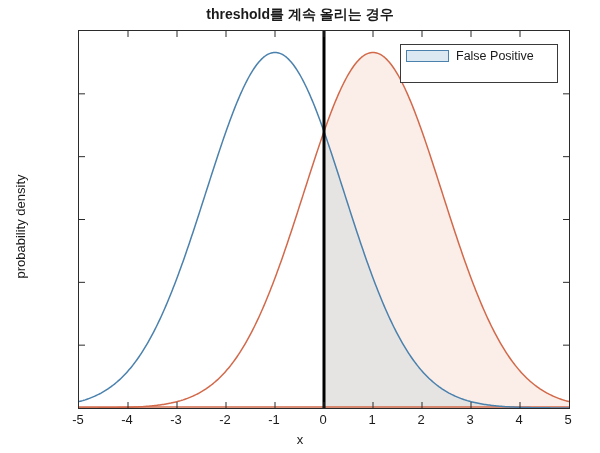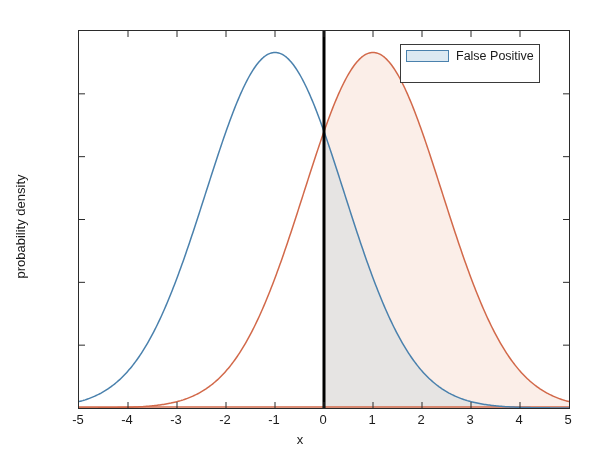--- a/index.html
+++ b/index.html
@@ -57,21 +57,21 @@
     width:200px;
     text-align:center;
     font-size:13px;
     color:#1a1a1a;
     transform:rotate(-90deg);
     transform-origin:center center;
   }
   #legend{
     position:absolute;
     left:400px;top:44px;
-    width:140px;height:39px;
+    width:158px;height:39px;
     border:1px solid #3a3a3a;
     background:#FFFFFF;
     box-sizing:border-box;
     padding:3px 5px;
   }
   .legend-row{
     display:flex;align-items:center;
     height:16px;
     margin:0;
   }
@@ -86,20 +86,21 @@
     color:#1a1a1a;
     line-height:12px;
     white-space:nowrap;
   }
 </style>
 </head>
 <body>
 
 <div id="figure">
 
+  <div id="title">threshold를 계속 올리는 경우</div>
 
   <div id="ylabel">probability density</div>
   <div id="xlabel">x</div>
 
   <div id="ytick-labels"></div>
   <div id="xtick-labels">
       <div class="xtick-label" style="left: 78px;">-5</div>
       <div class="xtick-label" style="left: 127px;">-4</div>
       <div class="xtick-label" style="left: 176px;">-3</div>
       <div class="xtick-label" style="left: 225px;">-2</div>

